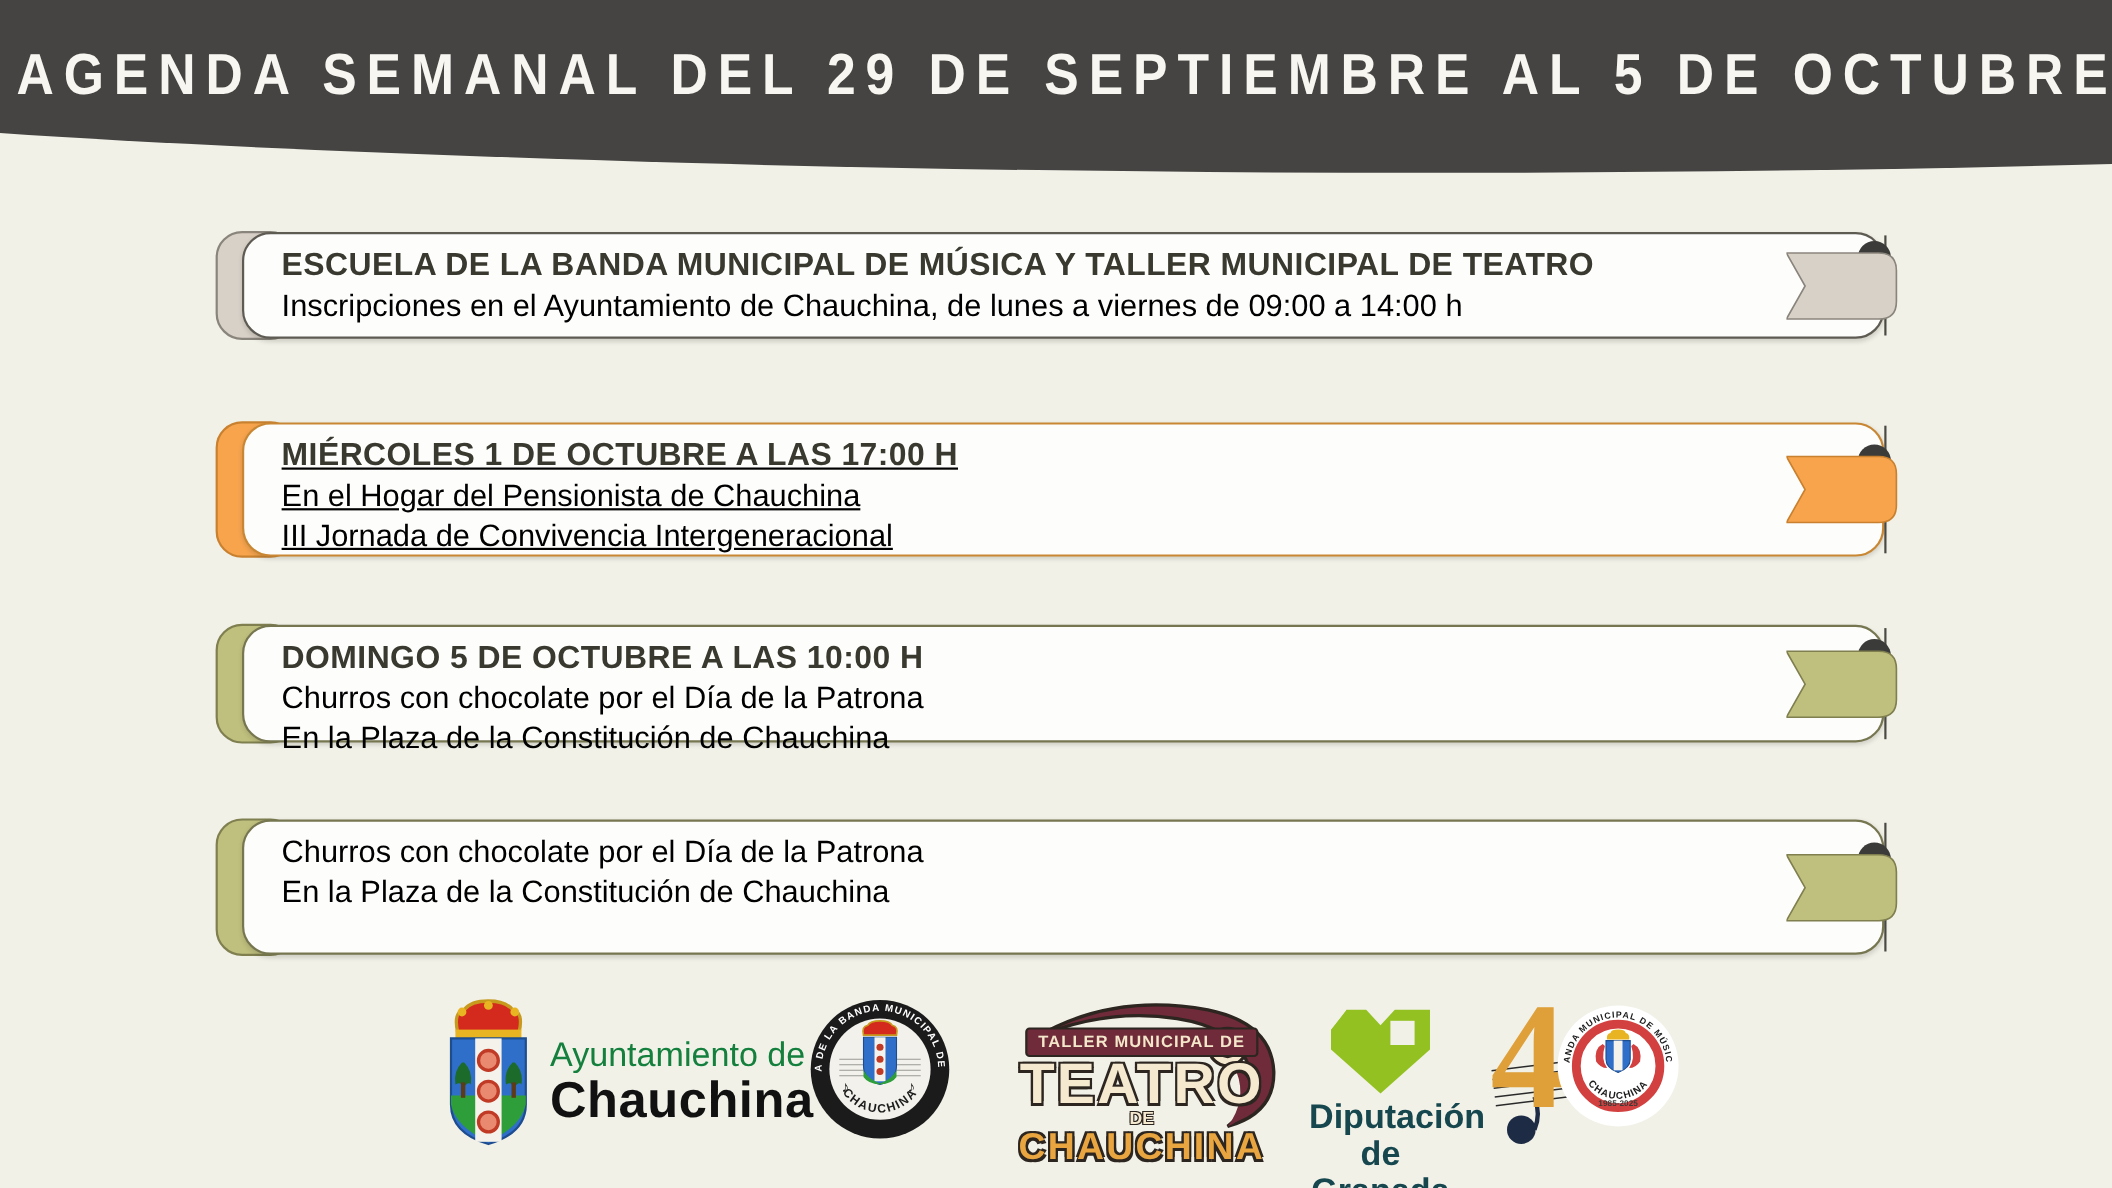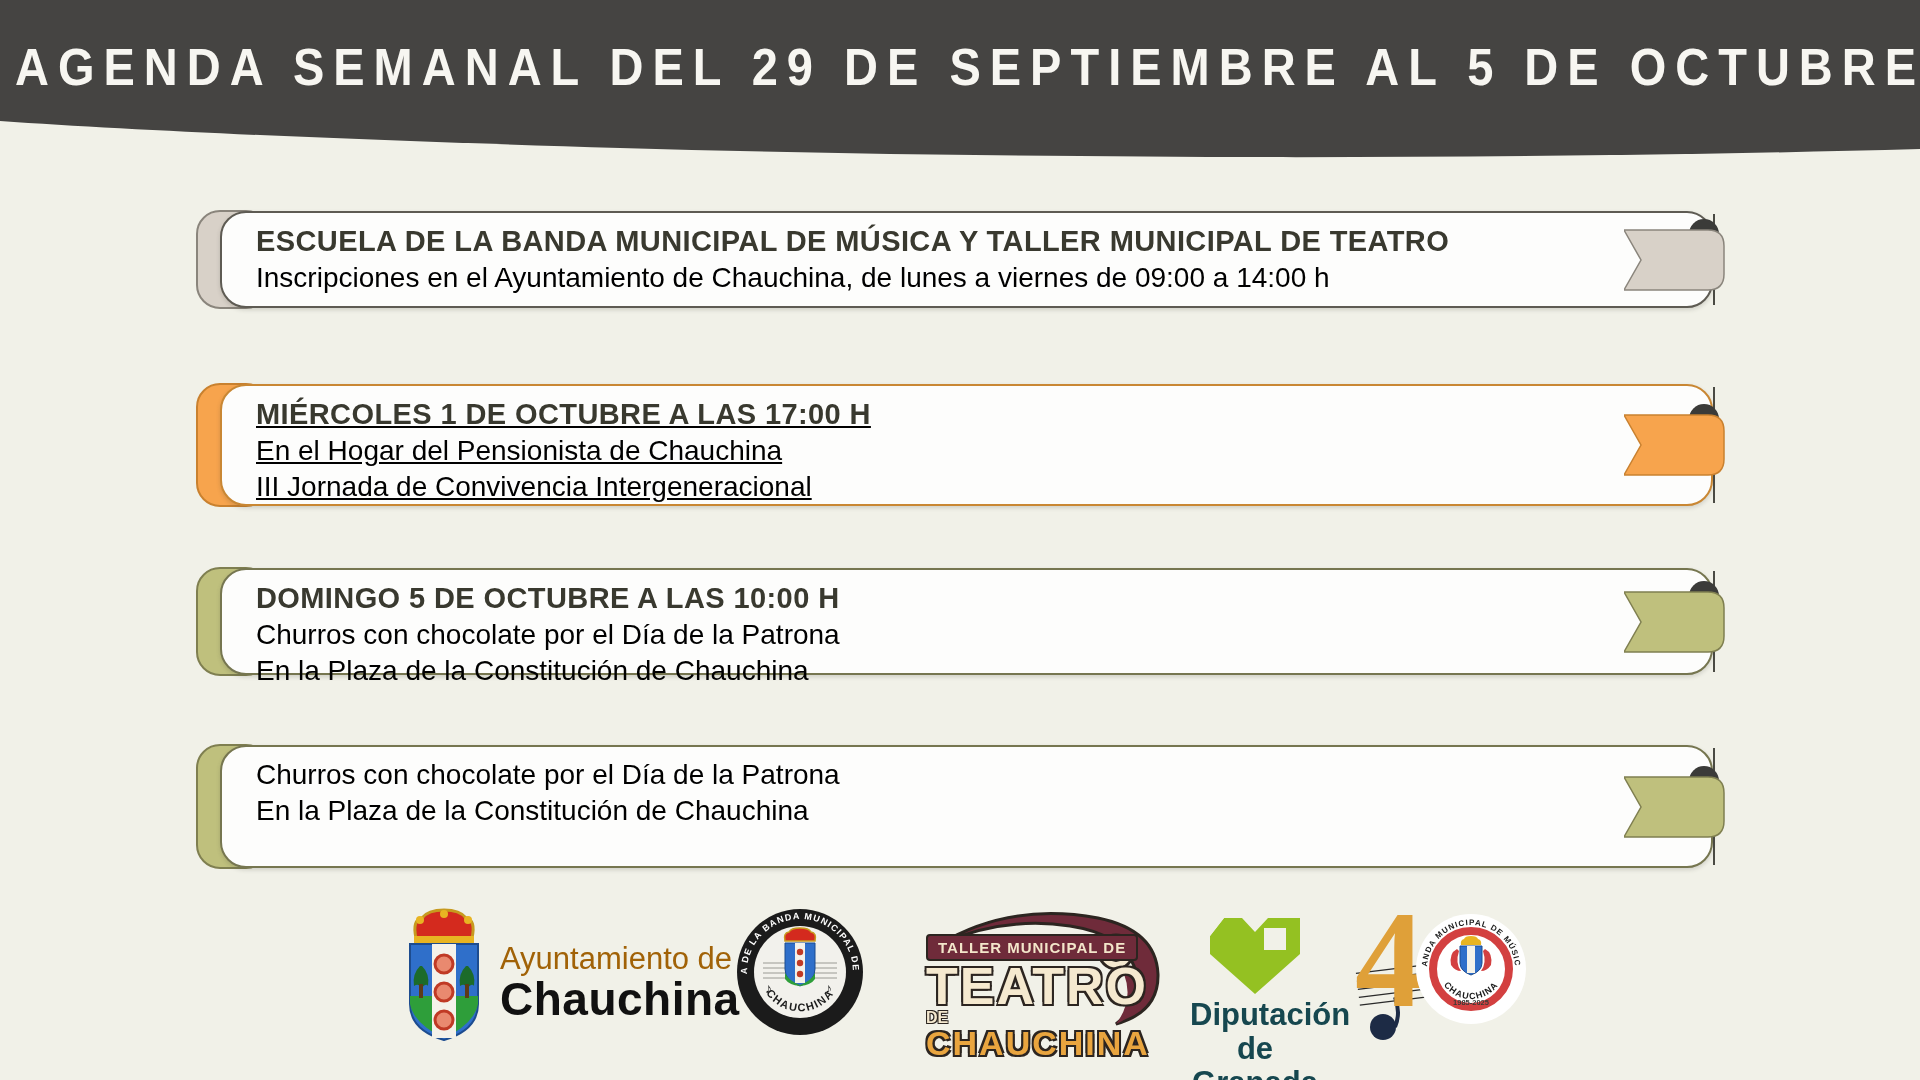--- a/index.html
+++ b/index.html
@@ -33,21 +33,21 @@
   }
   .ribbon{position:absolute;right:-15px;top:50%;margin-top:-46px;z-index:4;}
   .c1 .card-body{border-color:#5e5b53;}
   .c1 .card-accent{background:#d8d1c8;border-color:#8a857c;}
   .c2 .card-body{border-color:#c98733;text-decoration:underline;}
   .c2 .card-accent{background:#f7a44d;border-color:#c9812f;}
   .c3 .card-body,.c4 .card-body{border-color:#767650;}
   .c3 .card-accent,.c4 .card-accent{background:#bfc07d;border-color:#7f7f50;}
   
   .logo{position:absolute;}
-  .ayto-text1{font-size:31px;color:#a16207;line-height:34px;}
+  .ayto-text1{font-size:31px;color:#15803d;line-height:34px;}
   .ayto-text2{font-size:46px;font-weight:bold;color:#111;line-height:46px;letter-spacing:.5px;}
   .teatro-bar{
     display:inline-block;background:#6f2b3a;color:#f3e6ca;font-weight:bold;
     font-size:15px;letter-spacing:1px;padding:3px 10px;border-radius:4px;
     border:2px solid #2c2520;
   }
   .teatro-main{
     font-size:52px;font-weight:bold;color:#f5e9cf;letter-spacing:2px;line-height:50px;
     text-shadow:-2px -2px 0 #2c2520,2px -2px 0 #2c2520,-2px 2px 0 #2c2520,2px 2px 0 #2c2520;
   }
@@ -185,21 +185,21 @@
     </text>
   </svg>
 
   <div class="logo" style="left:920px;top:908px;width:250px;height:140px;">
     <svg width="250" height="140" viewBox="0 0 250 140" style="position:absolute;left:0;top:0;">
       <path d="M20,36 Q90,-6 178,10 Q236,22 238,66 Q239,104 196,116 Q226,92 214,58 Q202,26 150,18 Q84,8 20,36 Z" fill="#6f2b3a" stroke="#2c2520" stroke-width="3"></path>
       <circle cx="196" cy="44" r="17" fill="#f5e9cf" stroke="#2c2520" stroke-width="3"></circle>
       <path d="M188,40 Q191,43 194,40 M198,40 Q201,43 204,40 M189,50 Q196,56 203,50" stroke="#2c2520" stroke-width="2" fill="none"></path>
       <path d="M212,60 Q232,78 212,104 Q206,112 196,116 Q214,92 204,66 Z" fill="#6f2b3a"></path>
     </svg>
-    <div style="position:absolute;left:6px;top:26px;">
+    <div style="position:absolute;left:6px;top:26px;text-align:center;">
       <div class="teatro-bar">TALLER MUNICIPAL DE</div>
       <div class="teatro-main">TEATRO</div>
       <div class="teatro-de">DE</div>
       <div class="teatro-sub">CHAUCHINA</div>
     </div>
   </div>
 
   <div class="logo" style="left:1190px;top:908px;width:130px;height:140px;">
     <svg width="110" height="86" viewBox="0 0 110 86" style="position:absolute;left:10px;top:2px;">
       <path d="M55,84 L10,44 L10,26 L24,8 L42,8 L55,22 L68,8 L100,8 L100,44 Z" fill="#94c122"></path>

